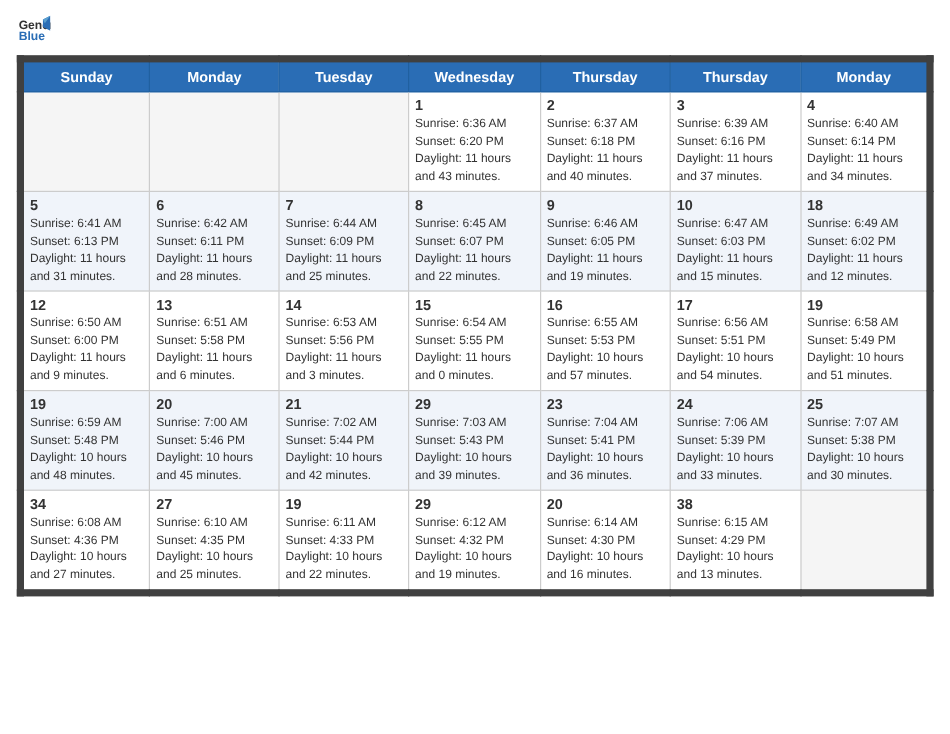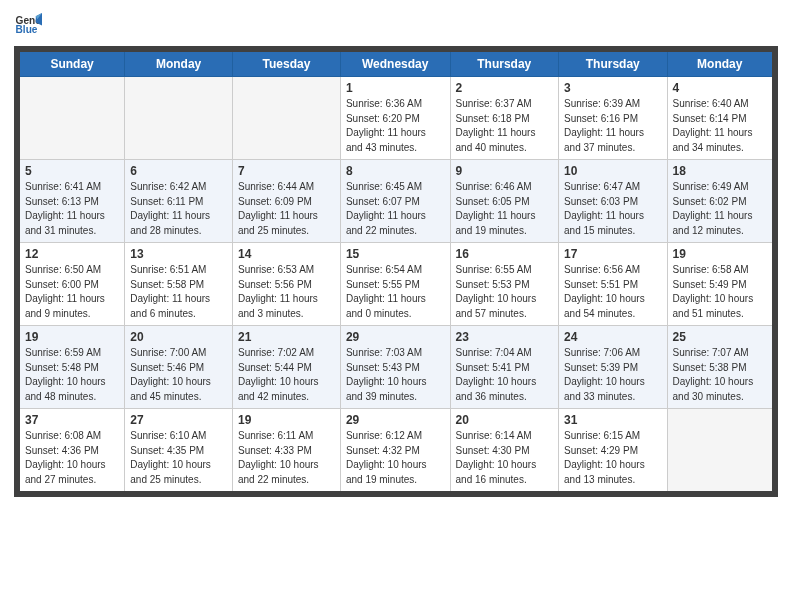--- a/index.html
+++ b/index.html
@@ -231,40 +231,40 @@
             <span class="day-number">24</span>
             <div class="day-info">Sunrise: 7:06 AM<br>Sunset: 5:39 PM<br>Daylight: 10 hours<br>and 33 minutes.</div>
           </td>
           <td>
             <span class="day-number">25</span>
             <div class="day-info">Sunrise: 7:07 AM<br>Sunset: 5:38 PM<br>Daylight: 10 hours<br>and 30 minutes.</div>
           </td>
         </tr>
         <tr>
           <td>
-            <span class="day-number">37</span>
+            <span class="day-number">34</span>
             <div class="day-info">Sunrise: 6:08 AM<br>Sunset: 4:36 PM<br>Daylight: 10 hours<br>and 27 minutes.</div>
           </td>
           <td>
             <span class="day-number">27</span>
             <div class="day-info">Sunrise: 6:10 AM<br>Sunset: 4:35 PM<br>Daylight: 10 hours<br>and 25 minutes.</div>
           </td>
           <td>
             <span class="day-number">19</span>
             <div class="day-info">Sunrise: 6:11 AM<br>Sunset: 4:33 PM<br>Daylight: 10 hours<br>and 22 minutes.</div>
           </td>
           <td>
             <span class="day-number">29</span>
             <div class="day-info">Sunrise: 6:12 AM<br>Sunset: 4:32 PM<br>Daylight: 10 hours<br>and 19 minutes.</div>
           </td>
           <td>
             <span class="day-number">20</span>
             <div class="day-info">Sunrise: 6:14 AM<br>Sunset: 4:30 PM<br>Daylight: 10 hours<br>and 16 minutes.</div>
           </td>
           <td>
-            <span class="day-number">31</span>
+            <span class="day-number">38</span>
             <div class="day-info">Sunrise: 6:15 AM<br>Sunset: 4:29 PM<br>Daylight: 10 hours<br>and 13 minutes.</div>
           </td>
           <td class="empty"></td>
         </tr>
       </tbody>
   </table>
 </div>
 
 </body></html>

